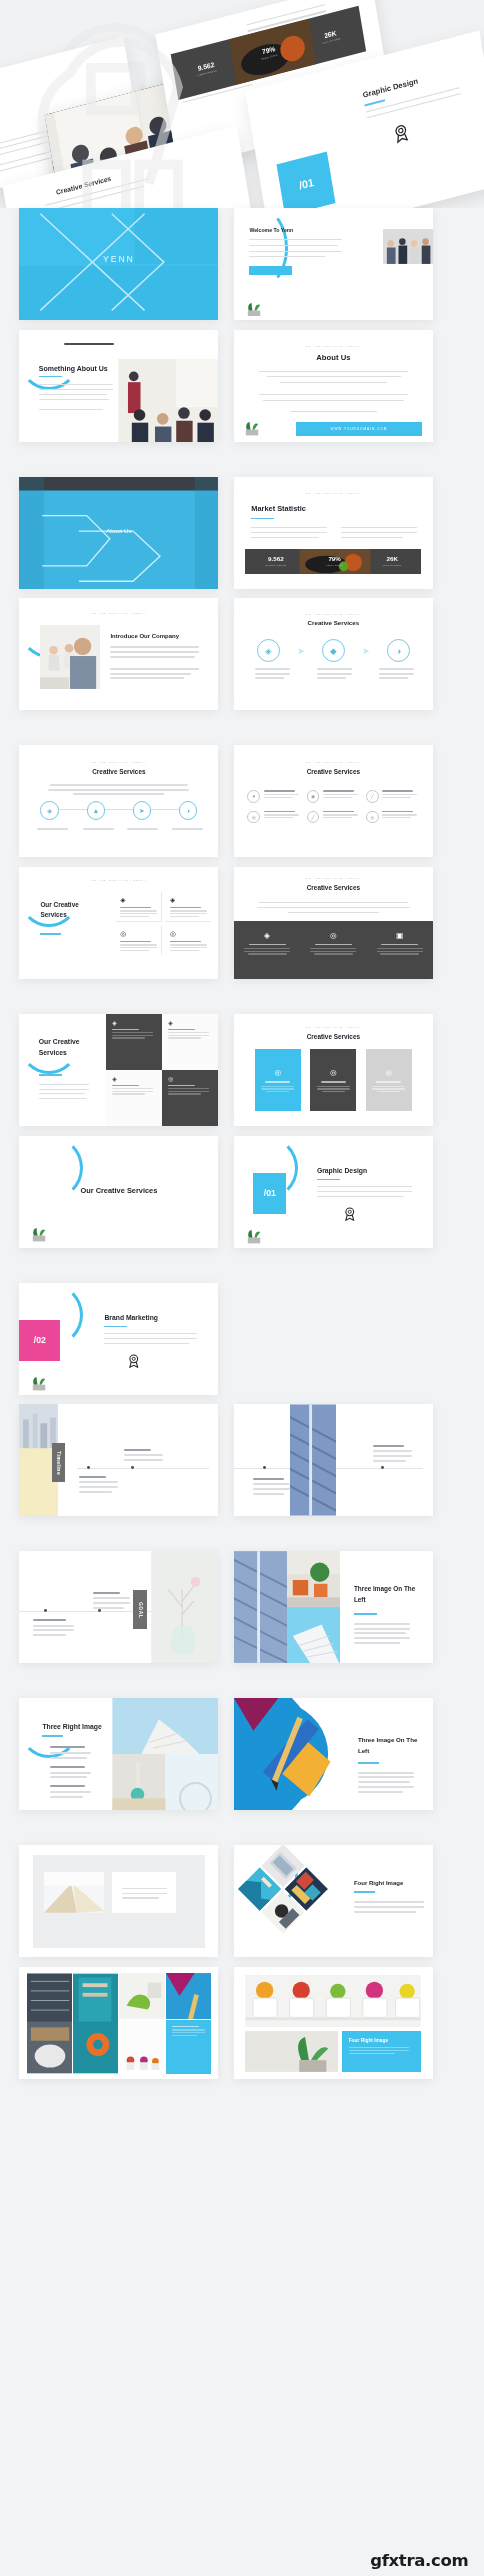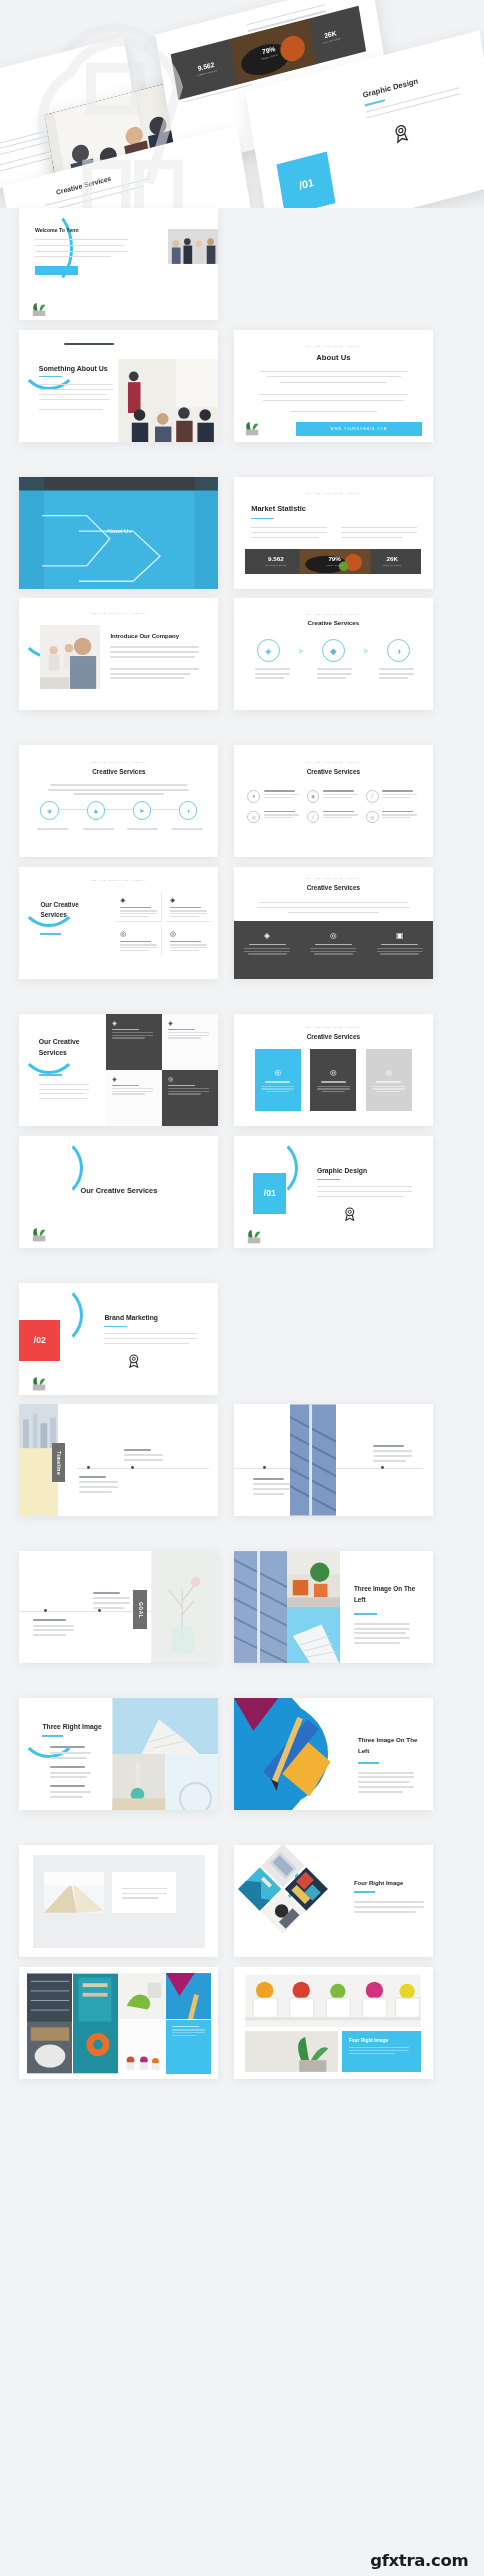--- a/index.html
+++ b/index.html
@@ -77,21 +77,21 @@
 
   .circ-icon{
     width:12.6px;height:12.6px;border-radius:50%;border:1.2px solid #6fc9e9;
     display:flex;align-items:center;justify-content:center;color:#5ab9de;font-size:5.8px;
     background:#fff;flex:none;
   }
   .circ-icon.grey{border-color:#c6c9cd;color:#9aa0a6;}
   .arrow{color:#bfe4f3;font-size:8.7px;}
 
   .dark{background:#474747;}
-  .mid{background:#ef4444;}
+  .mid{background:#ec4899;}
   .lite{background:#d2d2d2;}
   .blue{background:#3fc0ed;}
 
   .vtab{
     position:absolute;background:#6e6e6e;color:#fff;font-size:4.8px;font-weight:bold;
     letter-spacing:0.6px;display:flex;align-items:center;justify-content:center;
     writing-mode:vertical-rl;
   }
   .dot{width:2.9px;height:2.9px;border-radius:50%;background:#4a4f56;}
 
@@ -208,20 +208,34 @@
     <rect x="56" y="150" width="40" height="70" fill="none" stroke="#eaebec" stroke-width="10"></rect>
     <rect x="110" y="150" width="40" height="70" fill="none" stroke="#eaebec" stroke-width="10"></rect>
     <path d="M50 240 L105 300 L160 240" fill="none" stroke="#eaebec" stroke-width="10"></path>
   </svg>
 
   <div class="grid">
 
     <div class="sec">
       <div class="row">
 
+        <div class="slide" style="background:#3fc0ed;">
+          <svg width="199" height="112" viewBox="0 0 206 116" style="position:absolute;inset:0;">
+            <rect width="206" height="116" fill="#3fc0ed"></rect>
+            <g opacity=".25" fill="#2ba9d6">
+              <rect x="0" y="60" width="206" height="56"></rect>
+              <rect x="120" y="0" width="86" height="58"></rect>
+            </g>
+            <path d="M22 6 L76 56 L22 106" fill="none" stroke="#bfe8f8" stroke-width="1.6"></path>
+            <path d="M96 6 L150 56 L96 106" fill="none" stroke="#bfe8f8" stroke-width="1.6"></path>
+            <path d="M76 56 L130 6" fill="none" stroke="#bfe8f8" stroke-width="1.6"></path>
+            <path d="M76 56 L130 106" fill="none" stroke="#bfe8f8" stroke-width="1.6"></path>
+          </svg>
+          <div style="position:absolute;left:0;right:0;top:46px;text-align:center;color:#eaf8fe;font-size:8.7px;letter-spacing:1.9px;">YENN</div>
+        </div>
 
         <div class="slide">
           <div class="arc-r"></div>
           <div class="h-title" style="position:absolute;left:15.5px;top:19.4px;font-size:5.2px;">Welcome To Yenn</div>
           <div class="ln" style="position:absolute;left:15.5px;top:31px;width:93px;"></div>
           <div class="ln" style="position:absolute;left:15.5px;top:37px;width:89px;"></div>
           <div class="ln" style="position:absolute;left:15.5px;top:43px;width:93px;"></div>
           <div class="ln" style="position:absolute;left:15.5px;top:48px;width:76px;"></div>
           <div style="position:absolute;left:15.5px;top:58px;width:43px;height:8.7px;background:#3fc0ed;"></div>
           <div style="position:absolute;left:149px;top:21px;width:60px;height:35px;overflow:hidden;">

